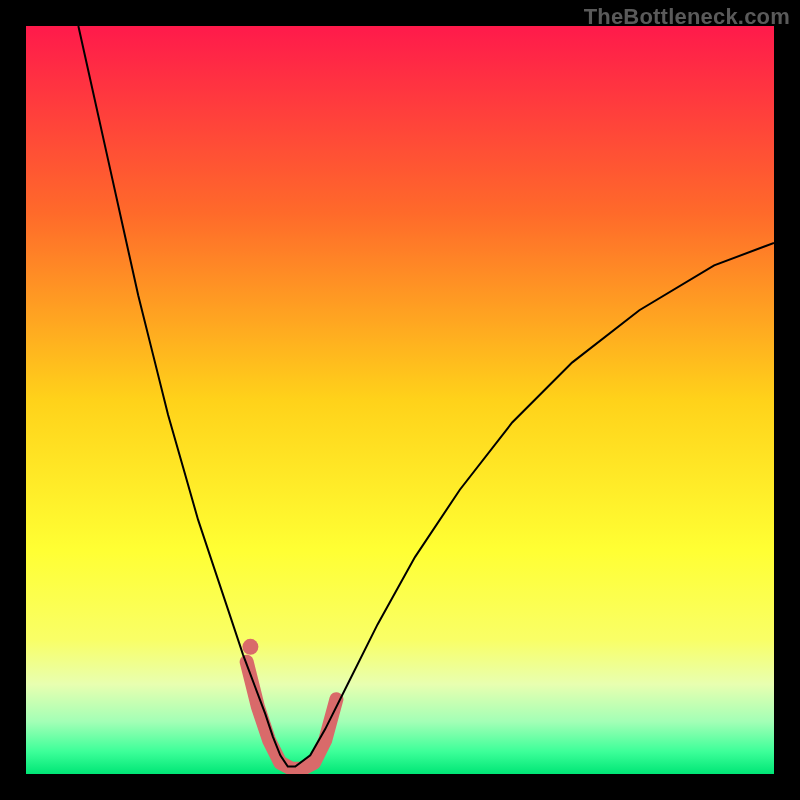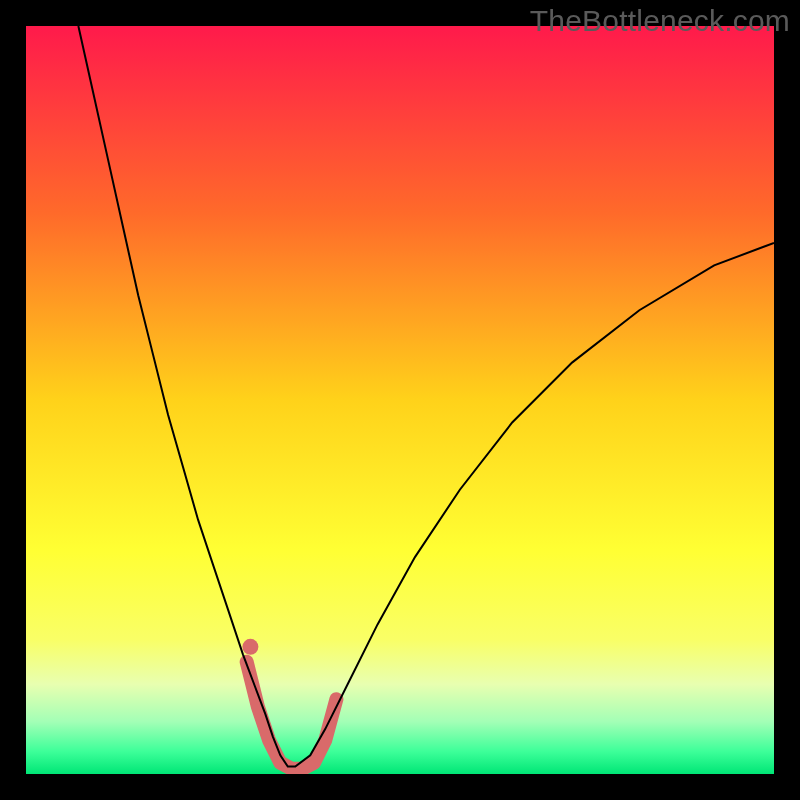--- a/index.html
+++ b/index.html
@@ -24,22 +24,22 @@
     left: 0;
     top: 0;
     width: 748px;
     height: 748px;
   }
   .watermark {
     position: absolute;
     top: 4px;
     right: 10px;
     color: #5a5a5a;
-    font-size: 30px;
-    font-weight: 400;
+    font-size: 22px;
+    font-weight: 700;
     letter-spacing: 0.2px;
     user-select: none;
   }
 </style>
 </head>
 <body>
 
 <div class="frame">
   <svg class="plot" viewBox="0 0 748 748" preserveAspectRatio="none">
     <defs>

